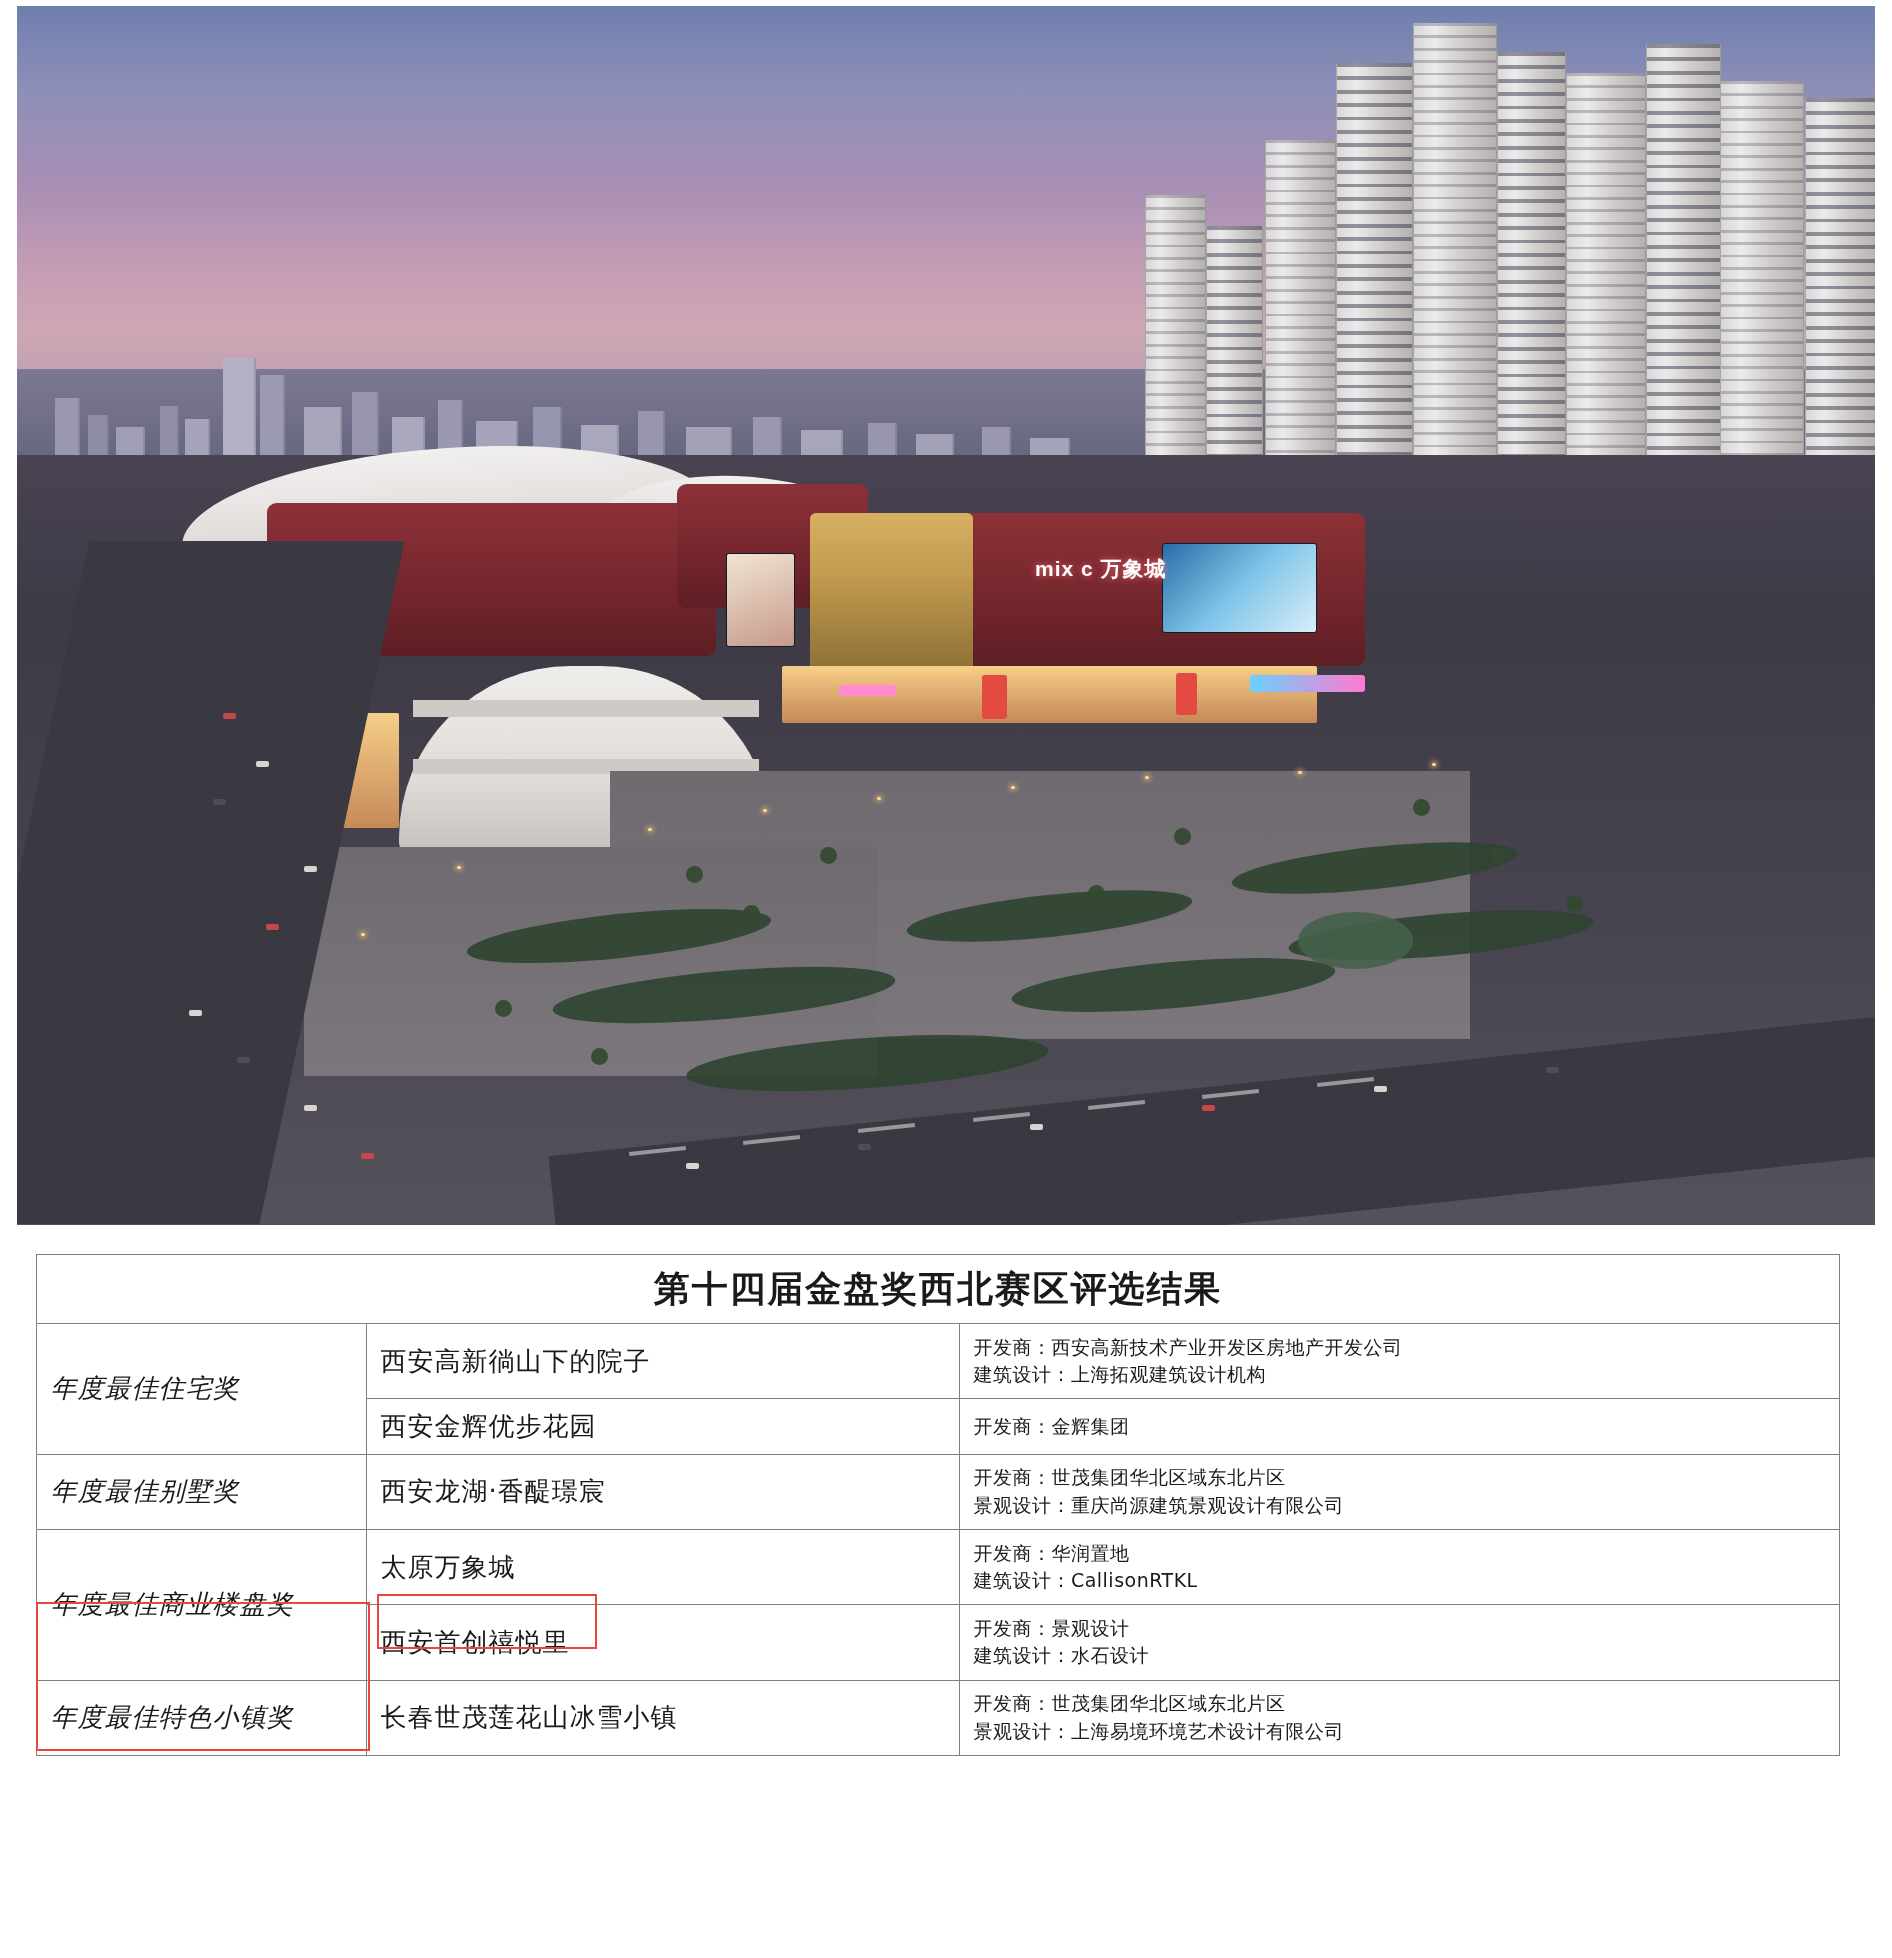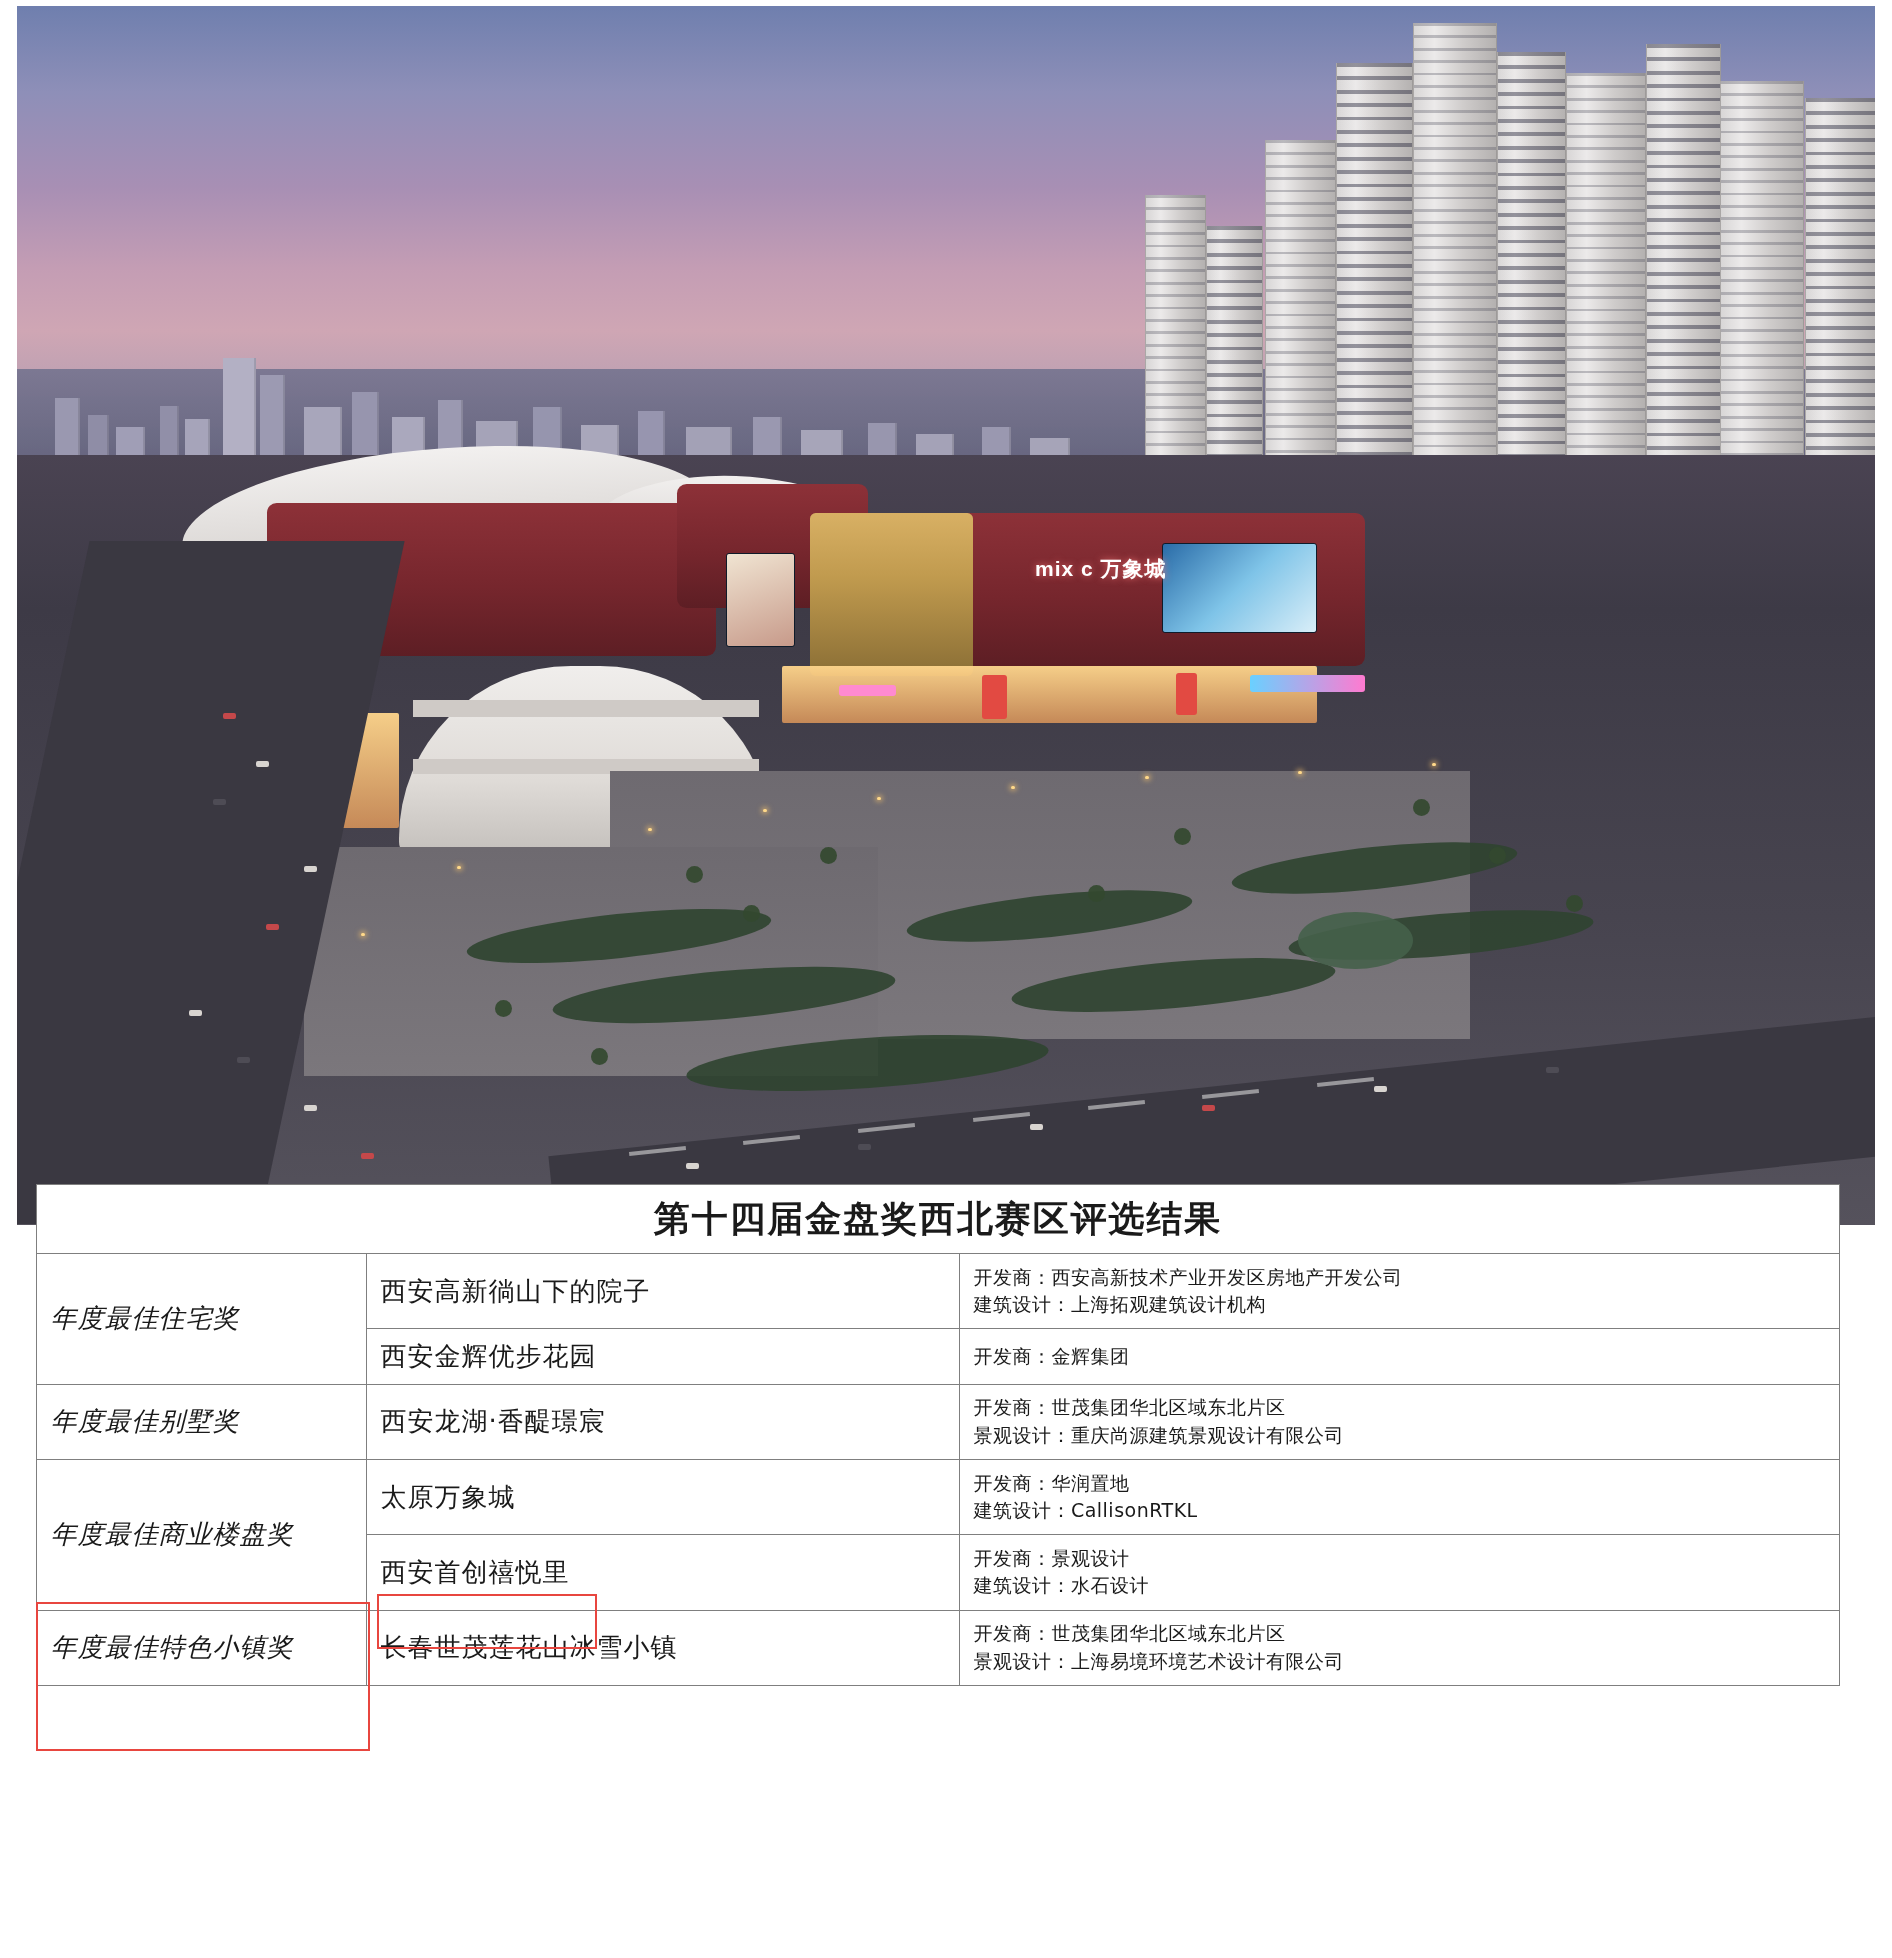--- a/index.html
+++ b/index.html
@@ -176,21 +176,21 @@
     width: 17px; height: 17px;
     border-radius: 50%;
     background: #33492f;
     opacity: 0.92;
   }
 
   
   .table-wrap {
     position: absolute;
     left: 36px;
-    top: 1184px;
+    top: 1254px;
     width: 1803px;
   }
   table.results {
     border-collapse: collapse;
     width: 1803px;
     table-layout: fixed;
     background: #fff;
   }
   table.results td, table.results th {
     border: 1.9px solid #7f7f7f;

